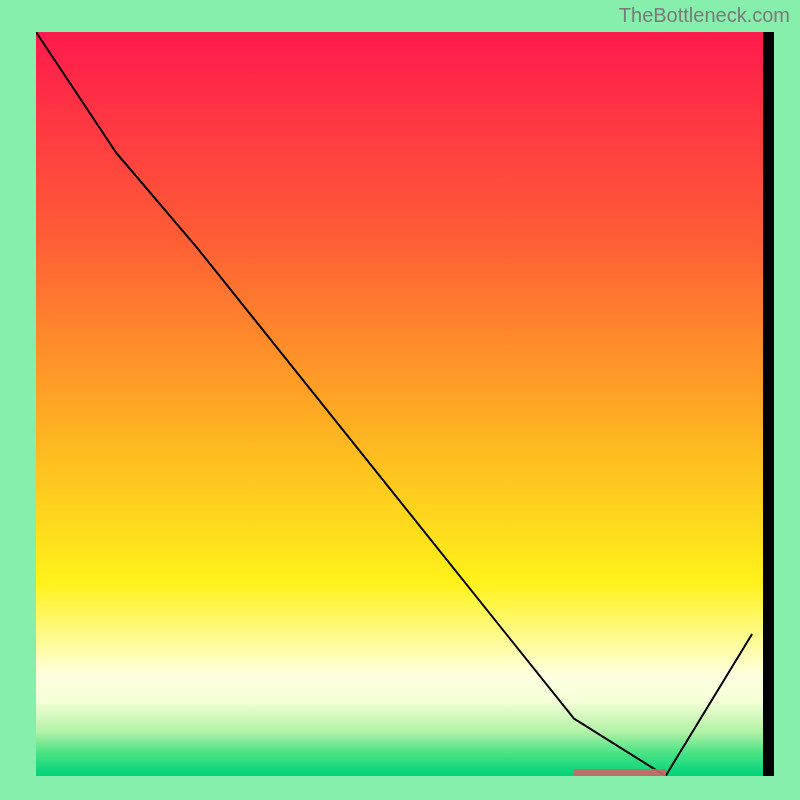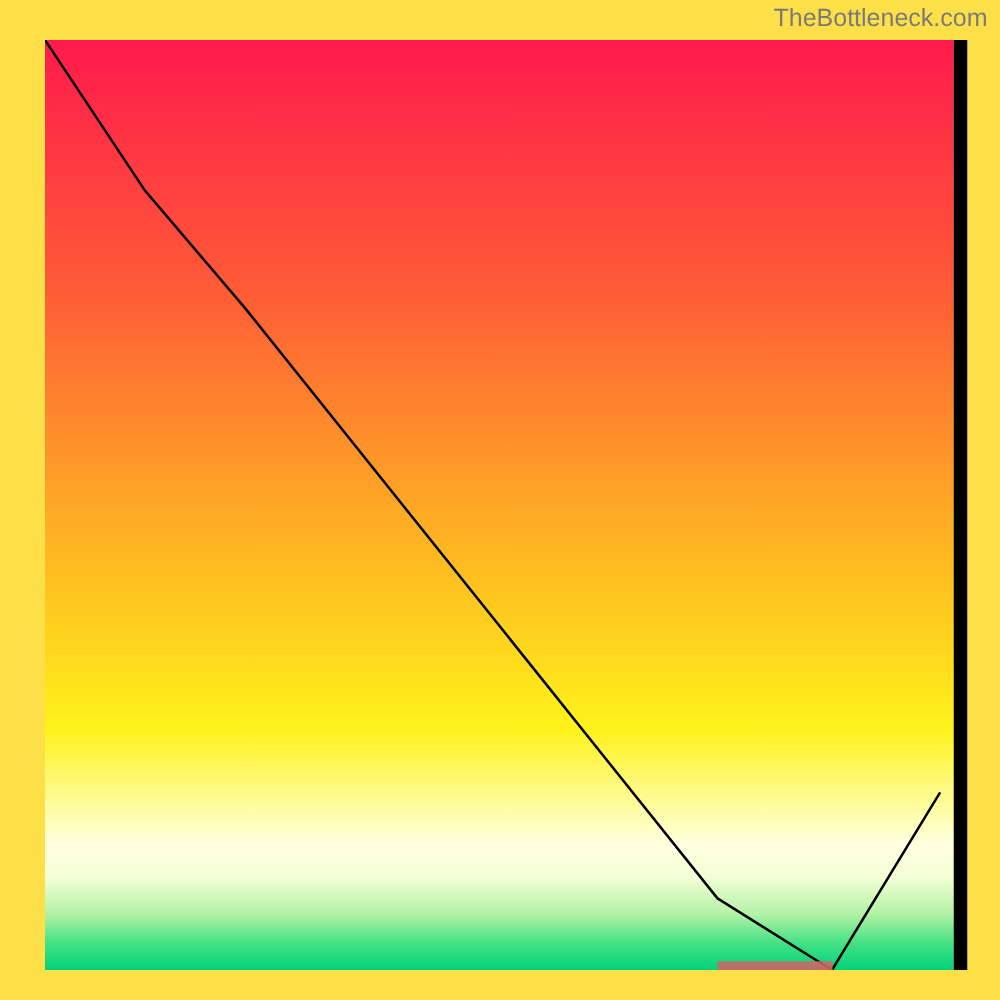--- a/index.html
+++ b/index.html
@@ -6,21 +6,21 @@
       margin: 0;
       padding: 0;
       background: #000;
       width: 800px;
       height: 800px;
       overflow: hidden;
     }
     .page {
       width: 800px;
       height: 800px;
-      background: #fde047;
+      background: #86efac;
       position: relative;
     }
     .attribution {
       position: absolute;
       top: 4px;
       right: 10px;
       font-family: Arial, Helvetica, sans-serif;
       font-size: 20px;
       color: #7a7a7a;
     }

